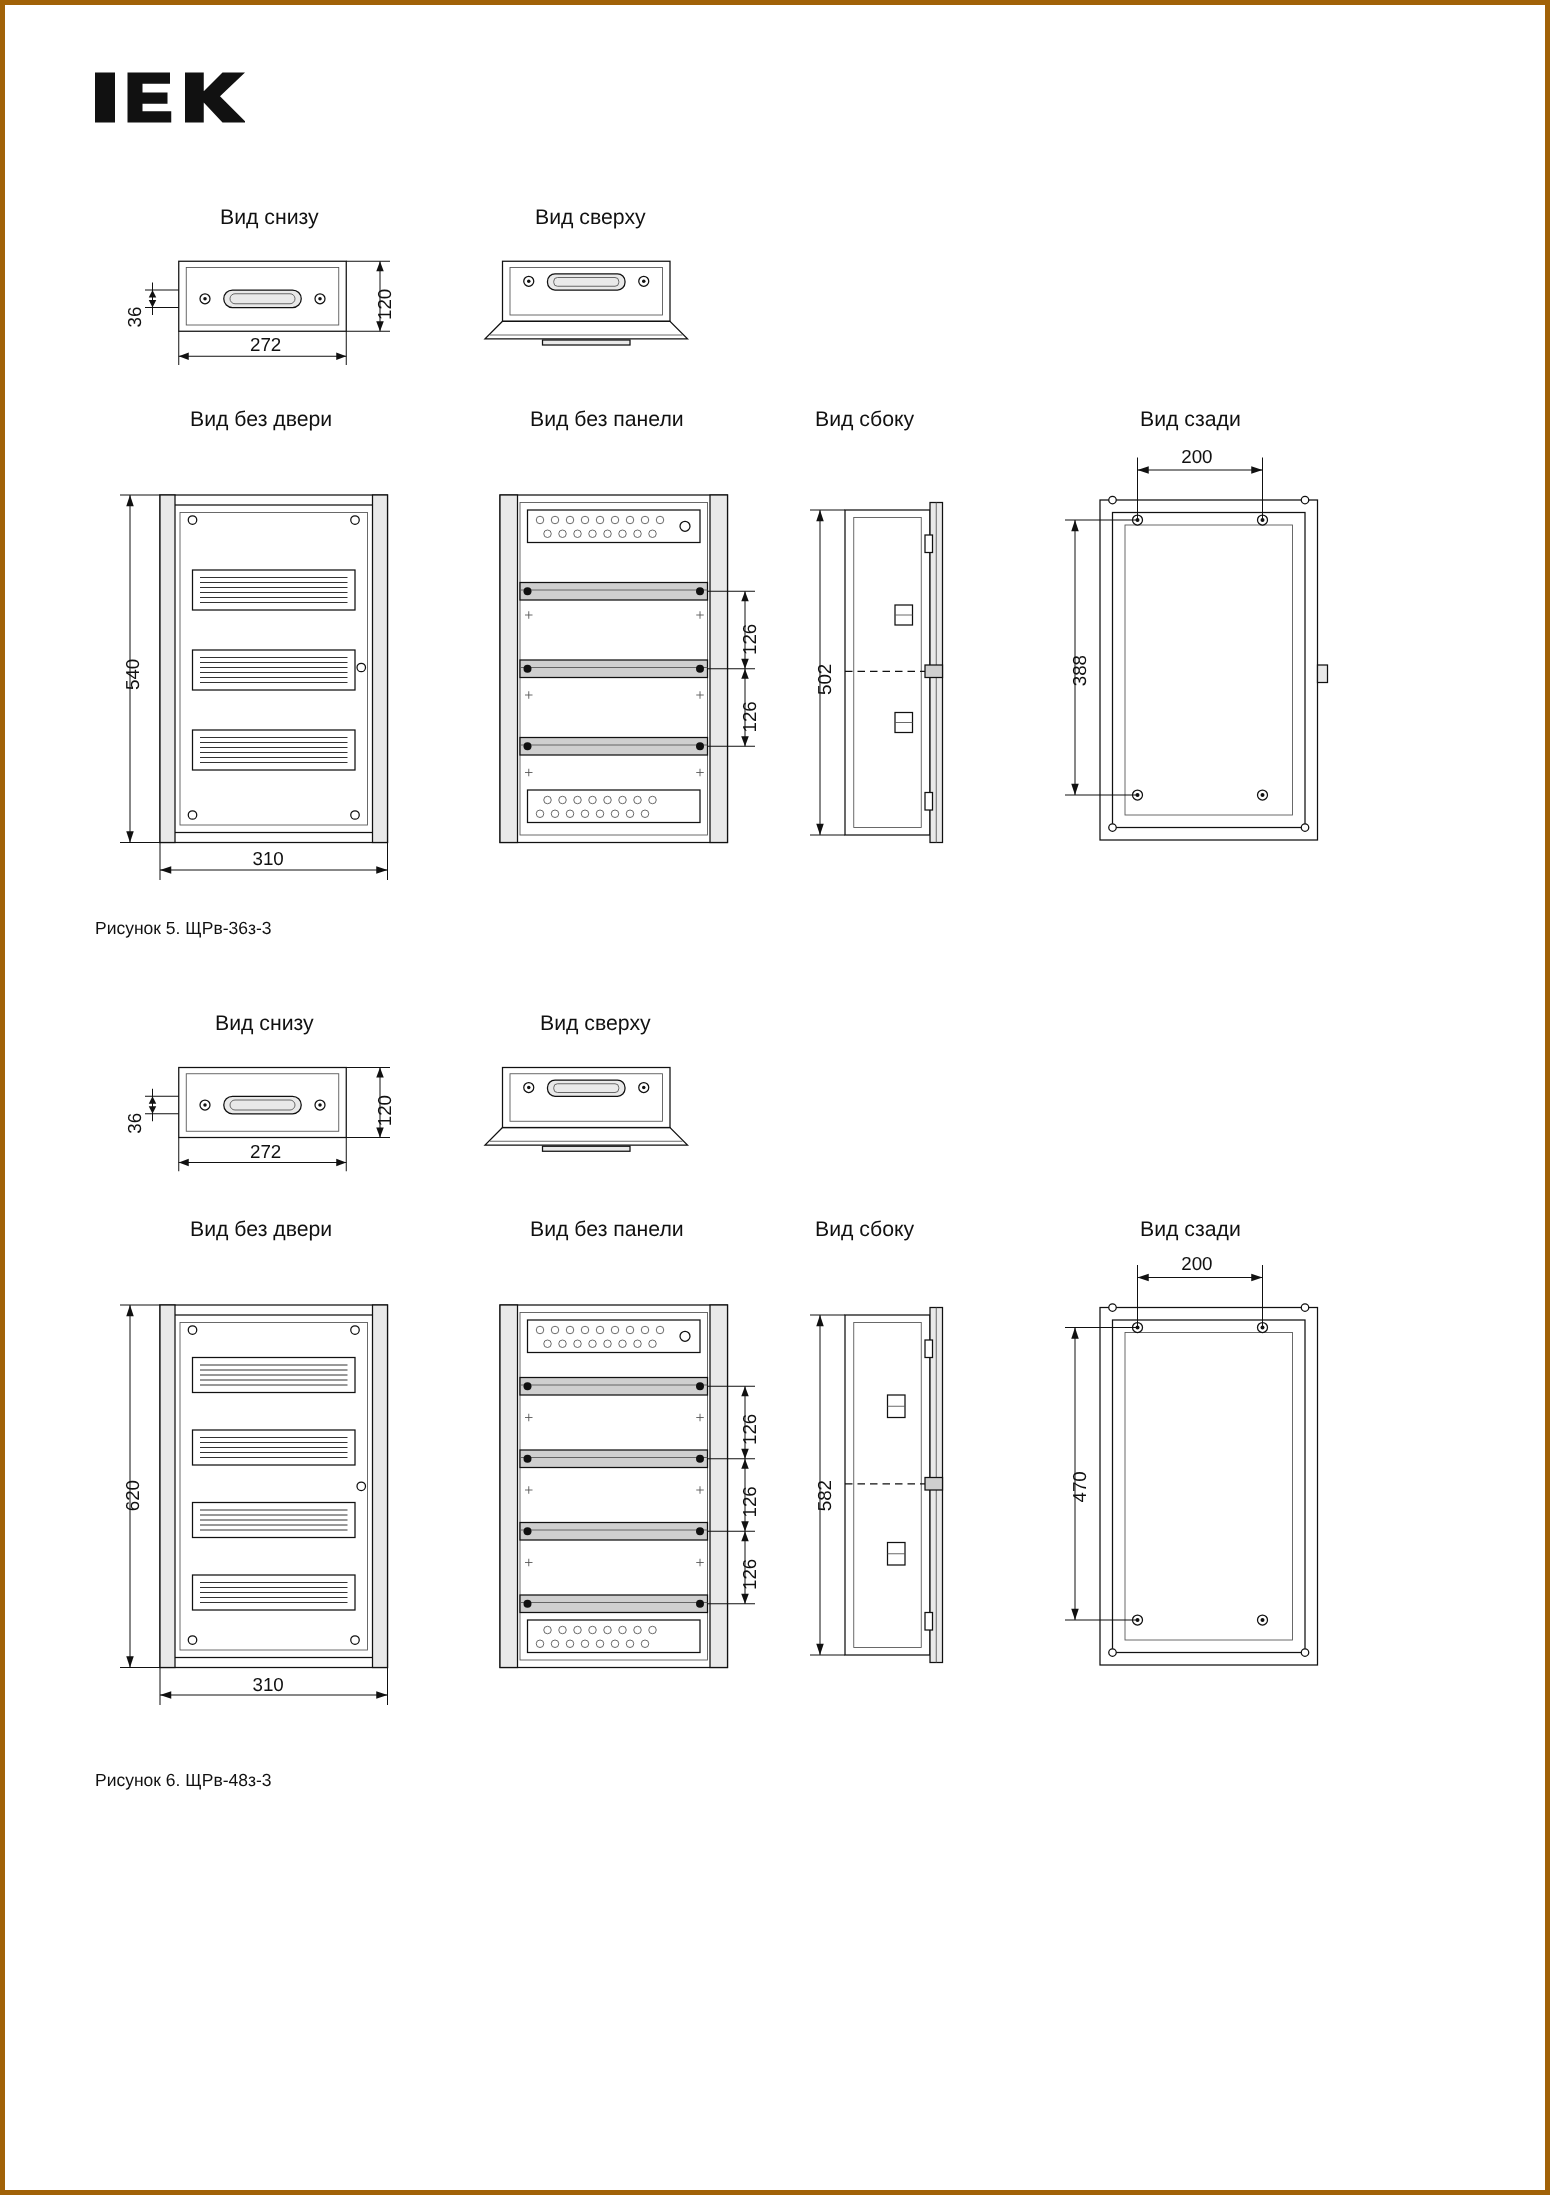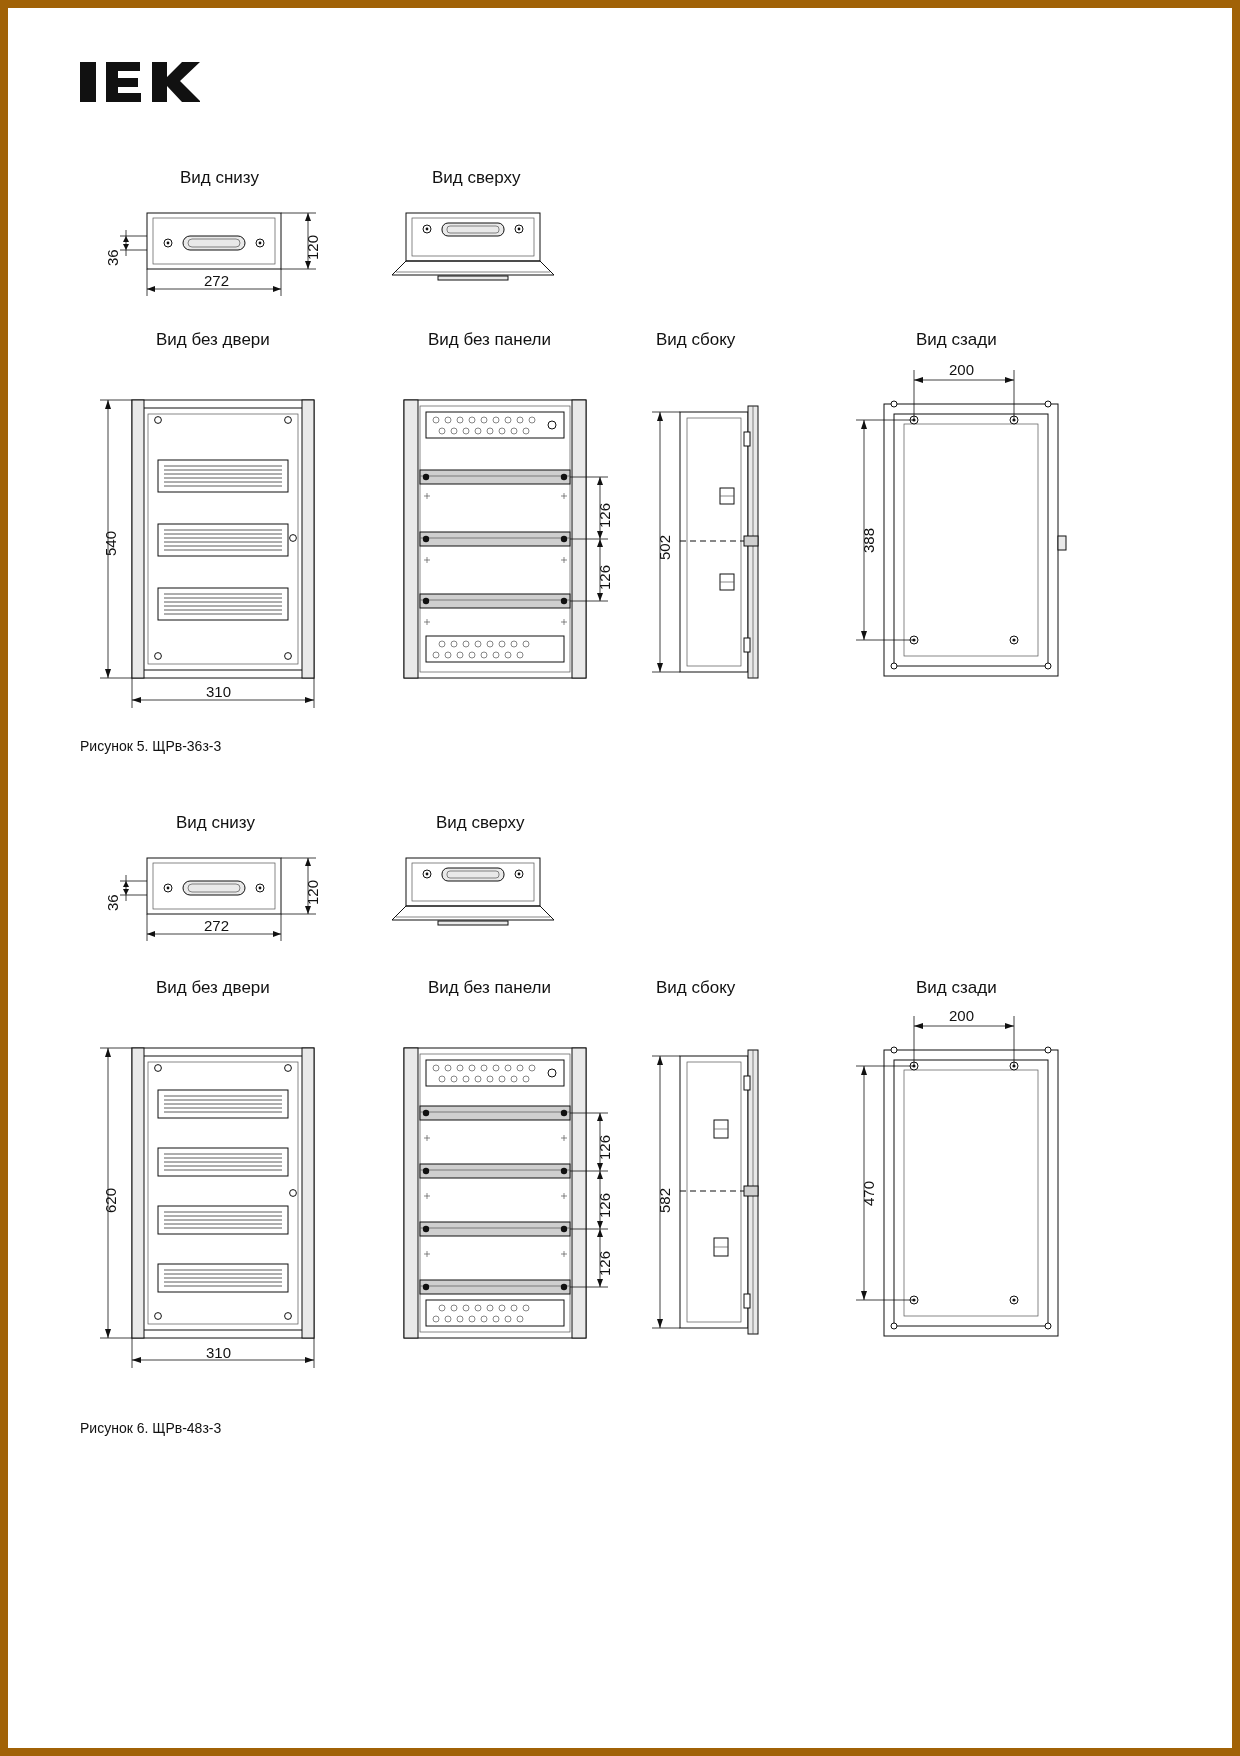--- a/index.html
+++ b/index.html
@@ -1,17 +1,17 @@
 <!DOCTYPE html>
 <html><head>
 <meta charset="utf-8">
 <style>
   html,body{margin:0;padding:0;background:#ffffff;}
   body{width:1240px;height:1756px;font-family:"Liberation Sans",sans-serif;color:#000;}
-  .page{position:relative;width:1240px;height:1756px;box-sizing:border-box;border:8px solid #a16207;}
+  .page{position:relative;width:1240px;height:1756px;box-sizing:border-box;border:4px solid #a16207;}
 
   .logo{position:absolute;left:72px;top:48px;width:120px;height:52px;}
   .logo svg{display:block;}
 
   .lbl{position:absolute;font-size:17px;color:#111;white-space:nowrap;}
   .cap{position:absolute;font-size:14px;color:#111;white-space:nowrap;}
   .dim{position:absolute;font-size:15px;color:#111;white-space:nowrap;}
   .dim.vert{transform:rotate(-90deg);transform-origin:left top;}
 
   svg.draw{position:absolute;left:0;top:0;overflow:visible;}

